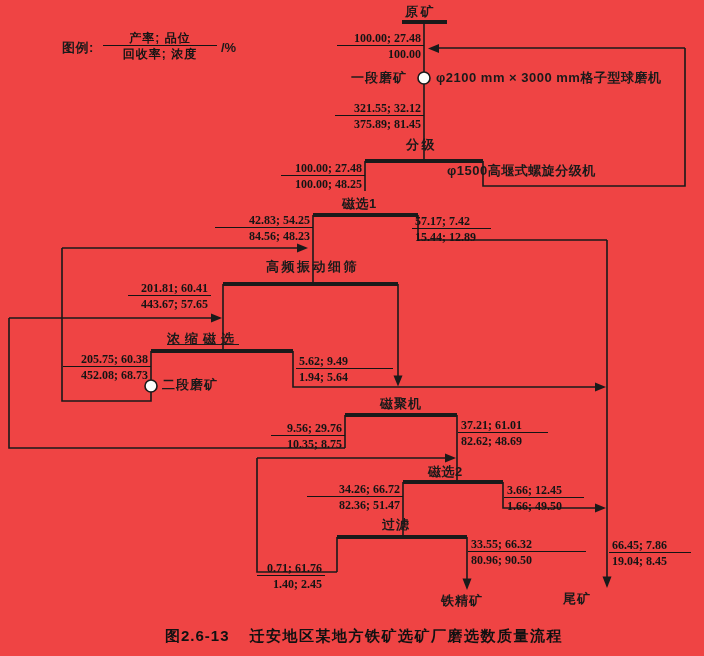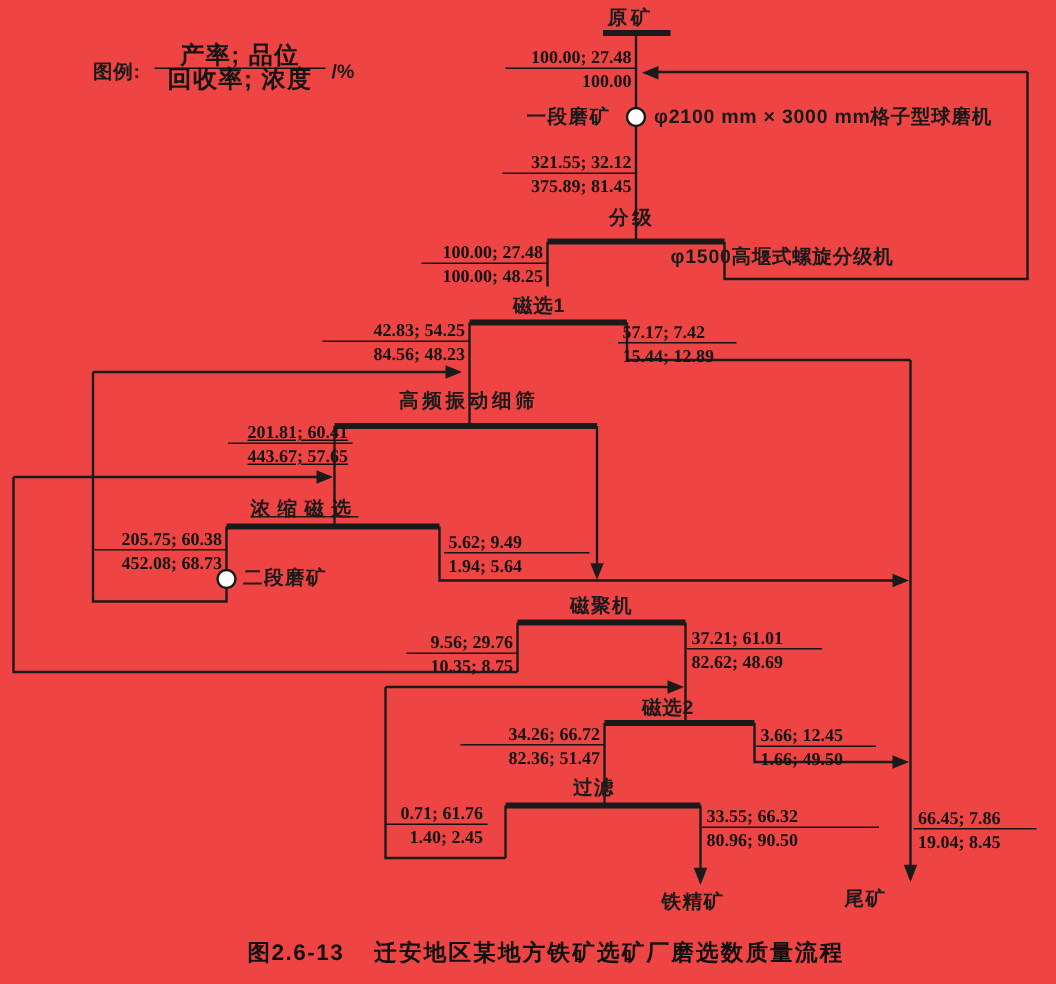--- a/index.html
+++ b/index.html
@@ -18,21 +18,21 @@
   .num2{letter-spacing:0.5px;}
   .frac{
     position:absolute;
     font:700 12px/14px "Liberation Serif",serif;
     color:#141414;white-space:nowrap;
   }
   .frac .ft{border-bottom:1.6px solid #141414;padding:0 3px 0 3px;}
   .frac .fb{padding:1px 3px 0 3px;}
   .ar .ft,.ar .fb{text-align:right;}
   .al .ft,.al .fb{text-align:left;}
-  .cjkfrac{font-family:"Liberation Sans",sans-serif;font-size:16px;letter-spacing:1px;}
+  .cjkfrac{font-family:"Liberation Sans",sans-serif;font-size:12px;letter-spacing:1px;}
   .cjkfrac .ft,.cjkfrac .fb{text-align:center;}
   .caption{
     position:absolute;left:0;top:626px;width:100%;
     text-align:center;font:700 15px/20px "Liberation Sans",sans-serif;
     letter-spacing:1.5px;color:#111;
   }
   .caption .cap-num{margin-right:20px;letter-spacing:1px;padding-left:24px;}
 </style>
 </head>
 <body>
@@ -128,41 +128,41 @@
     <div class="fb">100.00; 48.25</div>
   </div>
   <div class="frac ar" style="left:215px;top:213px;width:98px;">
     <div class="ft">42.83; 54.25</div>
     <div class="fb">84.56; 48.23</div>
   </div>
   <div class="frac al" style="left:412px;top:214px;width:79px;">
     <div class="ft">57.17; 7.42</div>
     <div class="fb">15.44; 12.89</div>
   </div>
-  <div class="frac ar" style="left:152px;top:281px;width:83px;text-decoration:underline;">
+  <div class="frac ar" style="left:128px;top:281px;width:83px;">
     <div class="ft">201.81; 60.41</div>
     <div class="fb">443.67; 57.65</div>
   </div>
   <div class="frac ar" style="left:271px;top:421px;width:74px;">
     <div class="ft">9.56; 29.76</div>
     <div class="fb">10.35; 8.75</div>
   </div>
   <div class="frac ar" style="left:63px;top:352px;width:88px;">
     <div class="ft">205.75; 60.38</div>
     <div class="fb">452.08; 68.73</div>
   </div>
   <div class="frac al" style="left:296px;top:354px;width:97px;">
     <div class="ft">5.62; 9.49</div>
     <div class="fb">1.94; 5.64</div>
   </div>
   <div class="frac al" style="left:458px;top:418px;width:90px;">
     <div class="ft">37.21; 61.01</div>
     <div class="fb">82.62; 48.69</div>
   </div>
-  <div class="frac ar" style="left:257px;top:535px;width:68px;">
+  <div class="frac ar" style="left:257px;top:561px;width:68px;">
     <div class="ft">0.71; 61.76</div>
     <div class="fb">1.40; 2.45</div>
   </div>
   <div class="frac ar" style="left:307px;top:482px;width:96px;">
     <div class="ft">34.26; 66.72</div>
     <div class="fb">82.36; 51.47</div>
   </div>
   <div class="frac al" style="left:504px;top:483px;width:80px;">
     <div class="ft">3.66; 12.45</div>
     <div class="fb">1.66; 49.50</div>

